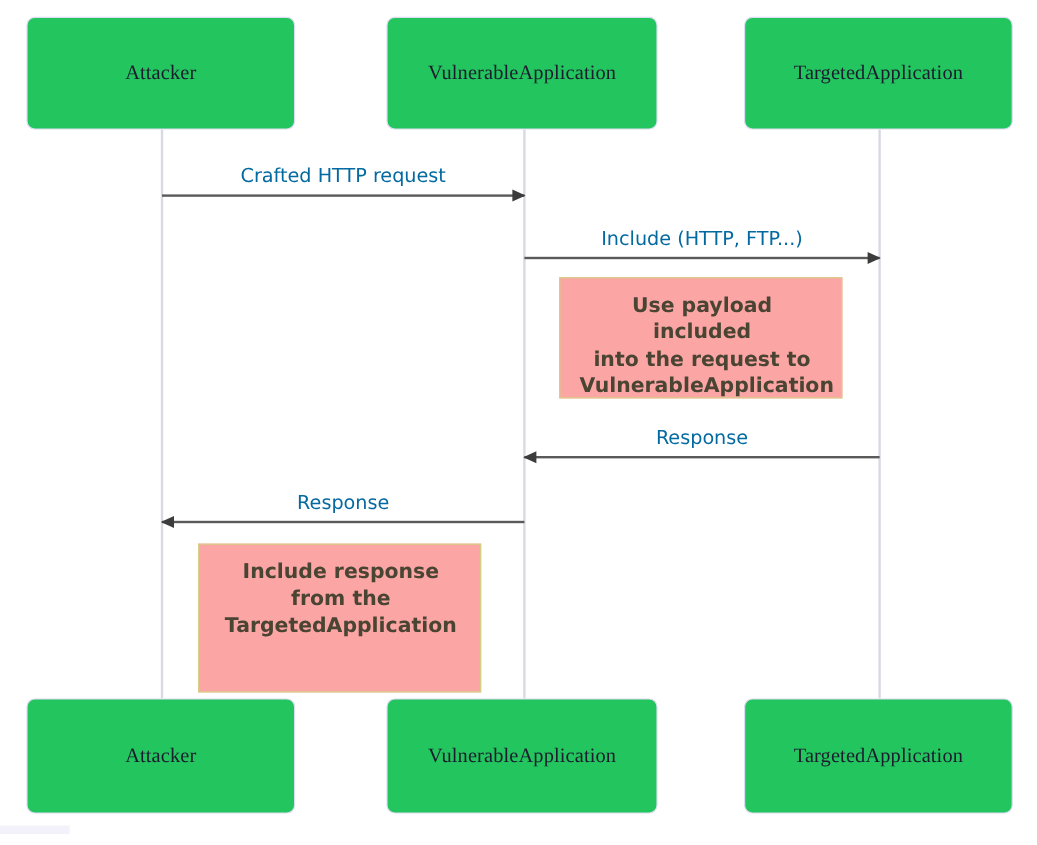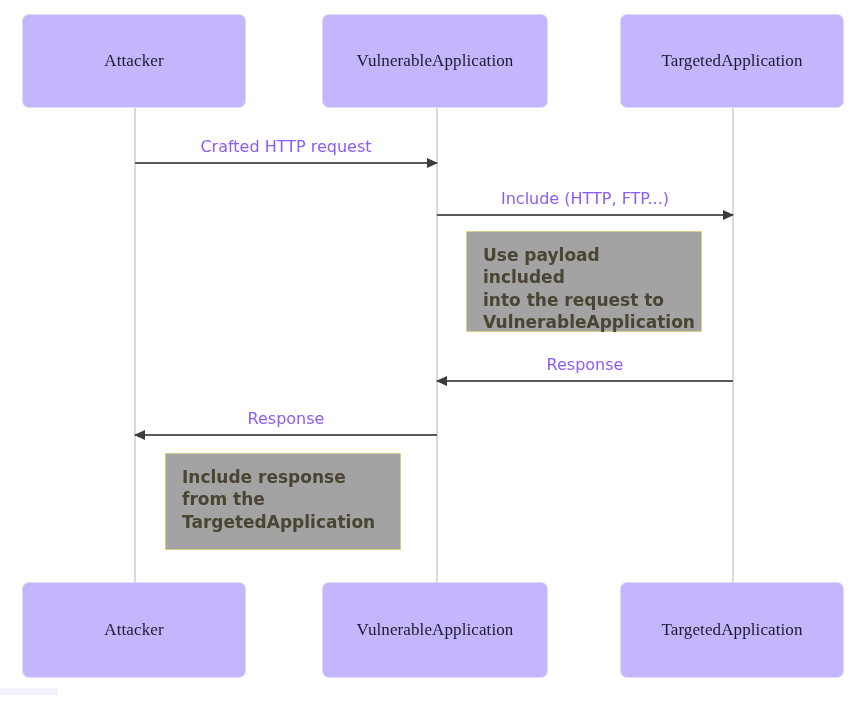--- a/index.html
+++ b/index.html
@@ -15,21 +15,21 @@
     width: 864px;
     height: 704px;
     background: #ffffff;
     overflow: hidden;
   }
 
   
   .actor-box {
     position: absolute;
     box-sizing: border-box;
-    background: #c4b5fd;
+    background: #22c55e;
     border: 1px solid #dcdcf2;
     border-radius: 7px;
     display: flex;
     align-items: center;
     justify-content: center;
     text-align: center;
   }
   .actor-label {
     font-family: "Liberation Serif", serif;
     font-size: 17px;
@@ -76,31 +76,32 @@
     left: -1px;
     border-right: 11px solid #3c3c3c;
   }
   .msg-label {
     position: absolute;
     bottom: 6px;
     width: 100%;
     text-align: center;
     font-family: "DejaVu Sans", sans-serif;
     font-size: 16px;
-    color: #8b5cf6;
+    color: #0369a1;
     white-space: nowrap;
   }
 
   
   .note {
     position: absolute;
     box-sizing: border-box;
-    background: #a3a3a3;
+    background: #fca5a5;
     border: 1px solid #d8ce86;
     padding: 12px 14px 10px 16px;
+    text-align: center;
   }
   .note-text {
     font-family: "DejaVu Sans", sans-serif;
     font-size: 17px;
     font-weight: 700;
     color: #4a4433;
     line-height: 1.32;
     white-space: pre-line;
   }
 
@@ -152,21 +153,21 @@
     <div class="msg-line"></div>
     <div class="msg-head left"></div>
   </div>
 
   <div class="message" style="left:135px; top:434px; width:302px;">
     <div class="msg-label">Response</div>
     <div class="msg-line"></div>
     <div class="msg-head left"></div>
   </div>
 
-  <div class="note" style="left:165px; top:453px; width:236px; height:97px;">
+  <div class="note" style="left:165px; top:453px; width:236px; height:124px;">
     <div class="note-text">Include response
 from the
 TargetedApplication</div>
   </div>
 
   <div class="actor-box" style="left:22px; top:582px; width:224px; height:96px;">
     <span class="actor-label">Attacker</span>
   </div>
   <div class="actor-box" style="left:322px; top:582px; width:226px; height:96px;">
     <span class="actor-label">VulnerableApplication</span>

